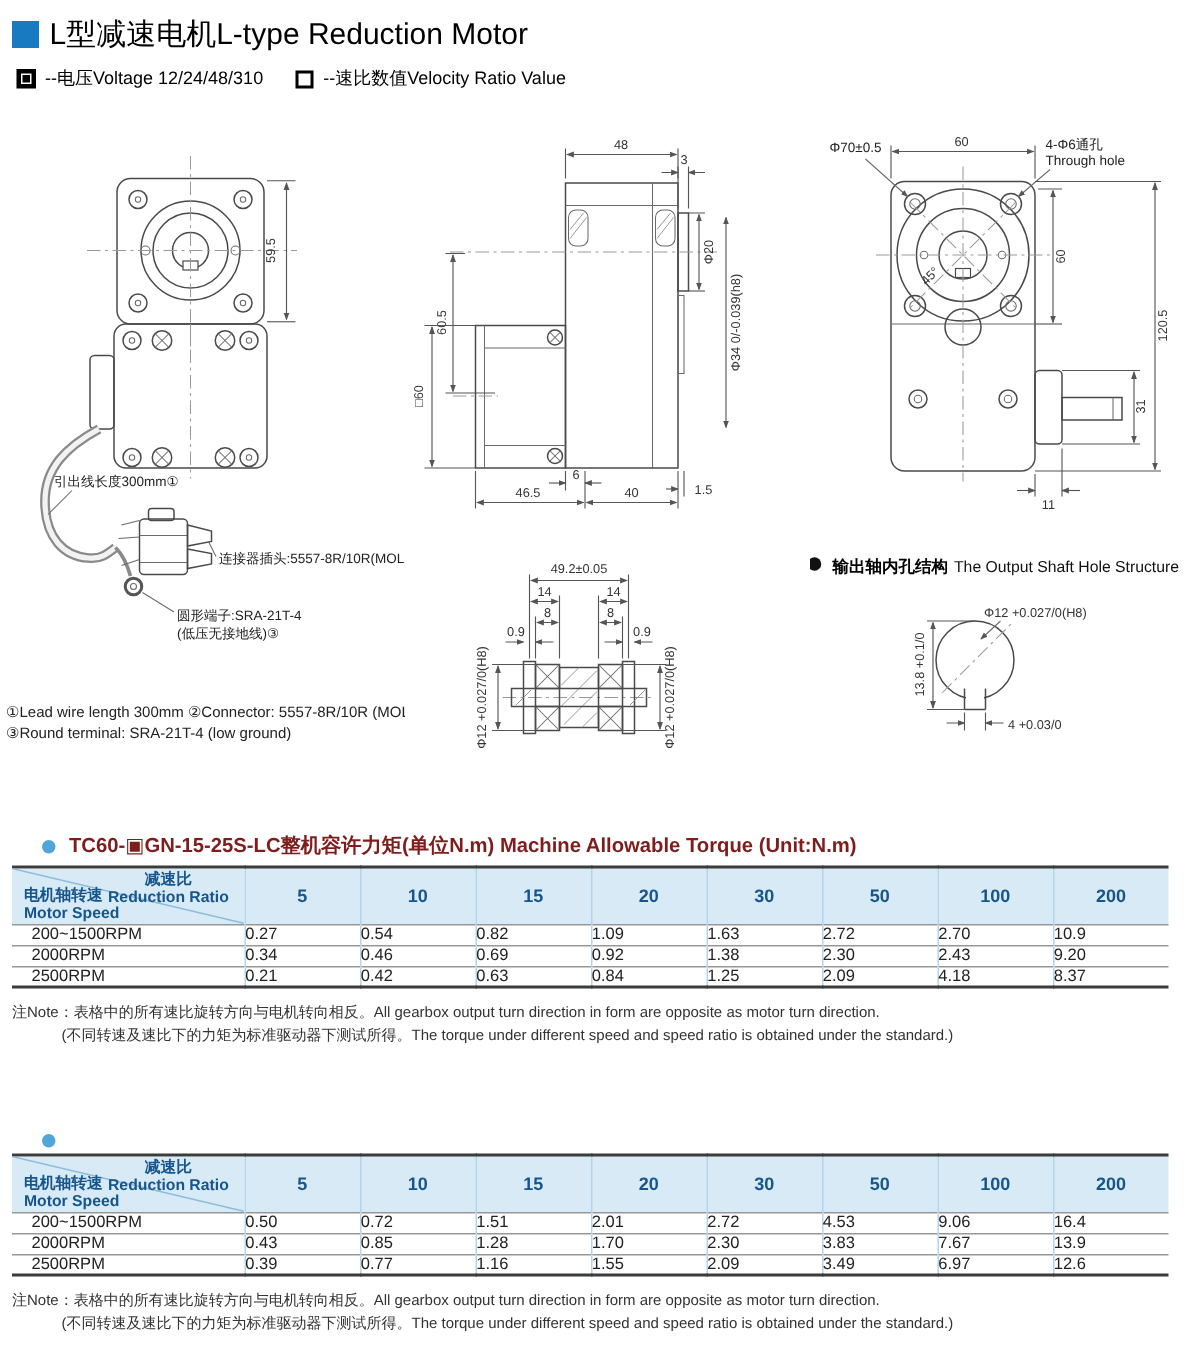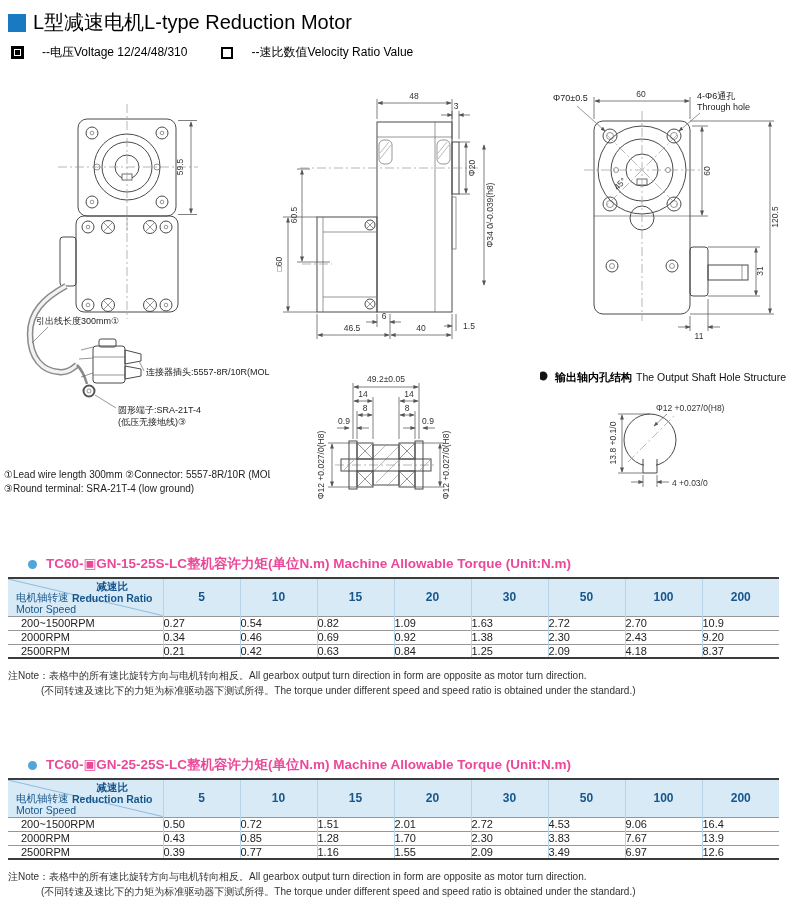--- a/index.html
+++ b/index.html
@@ -3,21 +3,21 @@
 <meta charset="utf-8">
 <style>
   *{margin:0;padding:0;box-sizing:border-box}
   html,body{background:#fff}
   body{width:790px;height:911px;position:relative;overflow:hidden;
        font-family:"Liberation Sans","DejaVu Sans",sans-serif;color:#111}
   
   .titlebar{display:flex;align-items:center;gap:7px;padding:9px 0 0 8px}
   .title-sq{width:18px;height:18px;background:#187ac0;display:inline-block;flex:0 0 auto}
   h1{font-size:20px;font-weight:normal;color:#000}
-  .legend{display:flex;align-items:center;gap:18px;padding:8px 0 0 11px;font-size:12px;color:#000}
+  .legend{display:flex;align-items:center;gap:6px;padding:8px 0 0 11px;font-size:12px;color:#000}
   .ico-v{width:13px;height:13px;border:3px solid #000;background:#fff;display:inline-flex;
          align-items:center;justify-content:center;flex:0 0 auto}
   .ico-v i{width:5px;height:5px;background:#000;display:block}
   .ico-r{width:12px;height:12px;border:2px solid #000;background:#fff;display:inline-block;
          margin-left:16px;flex:0 0 auto}
   
   .draw{position:relative;height:440px;margin-top:8px}
   .draw>svg{position:absolute;top:0}
   .ln{stroke:#4a4a4a;fill:none;stroke-width:1}
   .lnthin{stroke:#6a6a6a;fill:none;stroke-width:.7}
@@ -27,36 +27,36 @@
   text{fill:#333;font-size:8.5px;font-family:"Liberation Sans","DejaVu Sans",sans-serif}
   .lbl{font-size:9px;fill:#222}
   .fn{font-size:10px;fill:#222}
   .shead-cn{font-size:11px;font-weight:bold;fill:#000}
   .shead-en{font-size:10.5px;fill:#111}
   
   .tblock{margin-left:8px;width:771px}
   .tb1{margin-top:46px}
   .tb2{margin-top:58px}
   .thead-line{display:flex;align-items:center;gap:9px;padding-left:20px;font-size:13.5px;
-              font-weight:600;color:#ec4899;margin-bottom:4px}
+              font-weight:600;color:#7f1d1d;margin-bottom:4px}
   .dot{width:9px;height:9px;border-radius:50%;background:#51a5d8;flex:0 0 auto}
   table{border-collapse:collapse;width:771px;table-layout:fixed;
         border-top:2px solid #3c3c3c;border-bottom:2px solid #3c3c3c}
   col.c0{width:155px}
   th,td{border-left:1px solid #b5d4ea}
   th:first-child,td:first-child{border-left:none}
   thead th{background:#d8eaf6;color:#17568c;font-weight:bold;font-size:12px;height:38px}
   td{height:14px;padding:0;text-align:left;color:#222;font-size:11px;border-top:1px solid #979797}
   td.speed{text-align:left;padding-left:13px}
   th.corner{position:relative;padding:0}
   .diag{position:absolute;left:0;top:0;width:100%;height:100%}
   .c-tr{position:absolute;top:1px;right:10px;text-align:center;font-size:10.5px;line-height:12px;
         font-weight:bold;color:#17568c}
   .c-bl{position:absolute;bottom:1px;left:8px;text-align:left;font-size:10.5px;line-height:12px;
-        font-weight:normal;color:#17568c}
+        font-weight:bold;color:#17568c}
   .notes{font-size:10px;color:#333;margin-top:9px;line-height:15px}
   .notes .n2{padding-left:33px}
 </style>
 </head>
 <body>
 
 <div class="titlebar">
   <span class="title-sq"></span>
   <h1>L型减速电机L-type Reduction Motor</h1>
 </div>
@@ -458,21 +458,20 @@
   </table>
   <div class="notes">
     <div class="n1">注Note：表格中的所有速比旋转方向与电机转向相反。All gearbox output turn direction in form are opposite as motor turn direction.</div>
     <div class="n2">(不同转速及速比下的力矩为标准驱动器下测试所得。The torque under different speed and speed ratio is obtained under the standard.)</div>
   </div>
 </section>
 
 <section class="tblock tb2">
   <div class="thead-line">
     <span class="dot"></span>
-    <span>TC60-▣GN-25-25S-LC整机容许力矩(单位N.m) Machine Allowable Torque (Unit:N.m)</span>
   </div>
   <table>
     <colgroup>
         <col class="c0">
         <col>
         <col>
         <col>
         <col>
         <col>
         <col>

